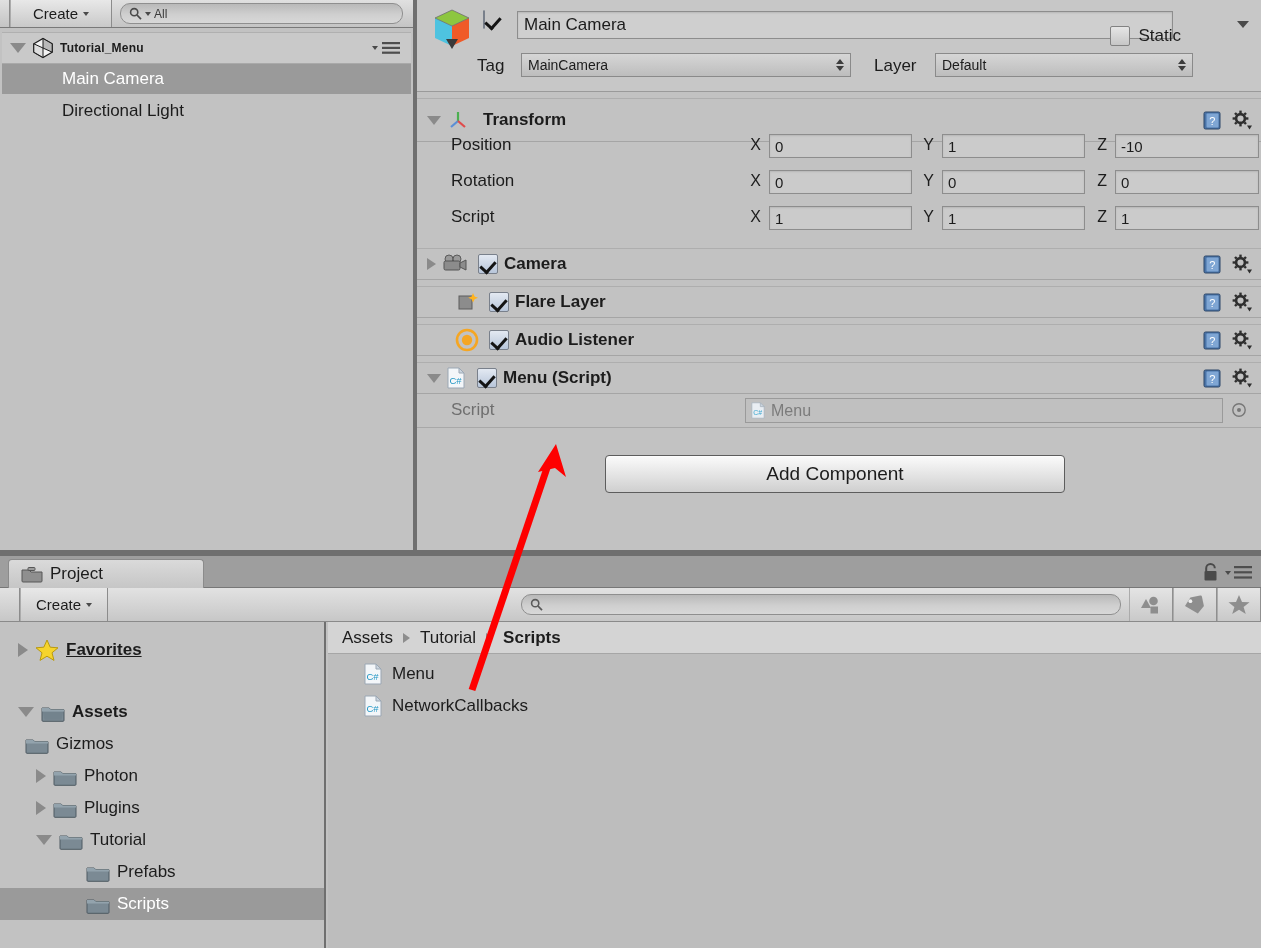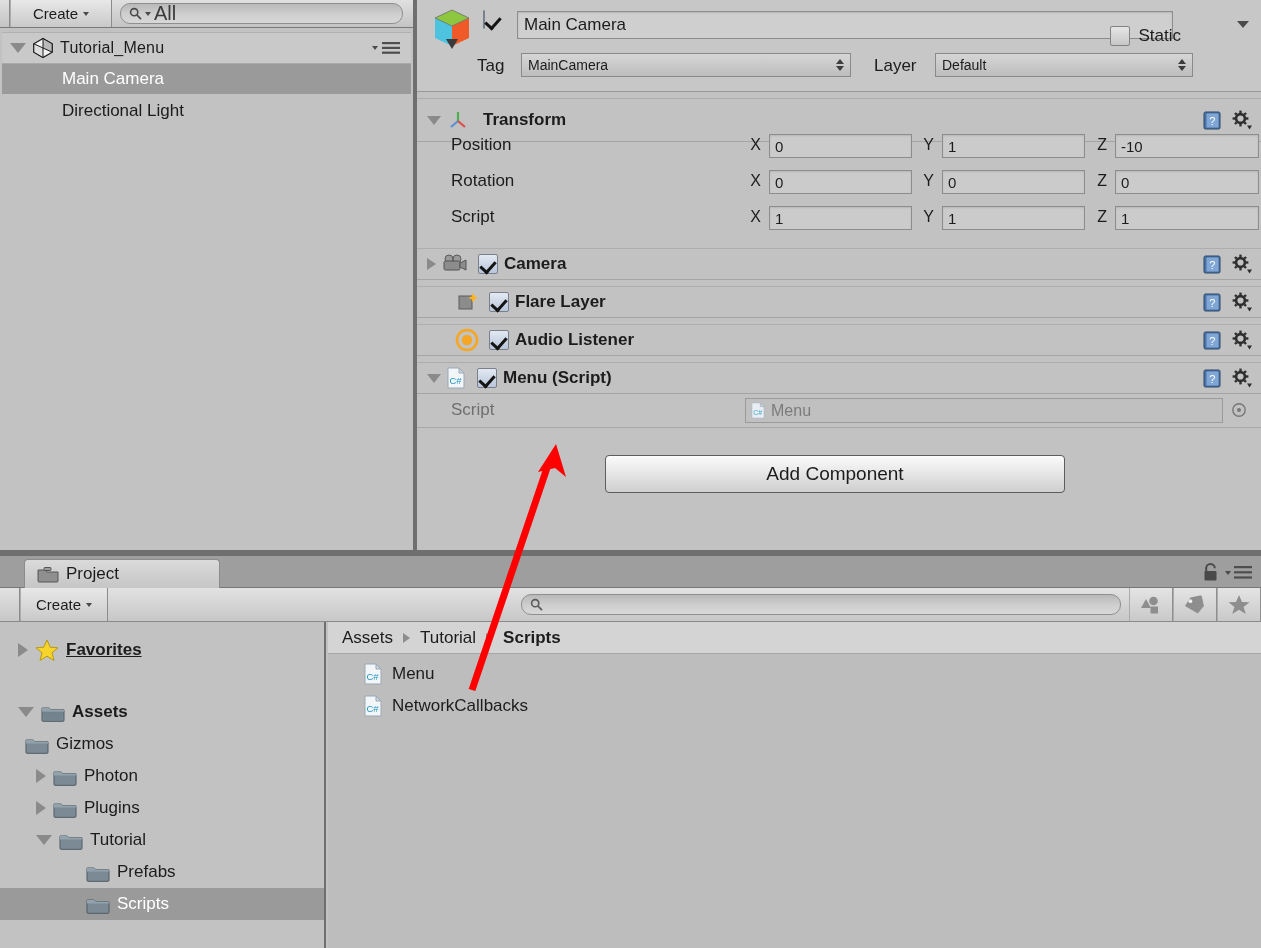--- a/index.html
+++ b/index.html
@@ -53,21 +53,21 @@
   
   #hierarchy{ left:0; top:0; width:415px; height:552px; background:#c2c2c2;
     border-right:2px solid #6f6f6f; border-bottom:2px solid #6f6f6f;}
   #hier-toolbar{ position:absolute; left:0; top:0; width:413px; height:28px;
     display:flex; align-items:stretch; }
   #hier-scene-row{
     position:absolute; left:2px; top:32px; width:409px; height:32px;
     background:#c9c9c9; border-top:1px solid #b0b0b0; border-bottom:1px solid #a9a9a9;
     display:flex; align-items:center; padding:0 8px; gap:6px;
   }
-  .scene-title{ font-weight:normal; font-size:16px; letter-spacing:.2px;}
+  .scene-title{ font-weight:bold; font-size:12px; letter-spacing:.2px;}
   .tri{ width:0;height:0; }
   .tri.down{ border-left:8px solid transparent;border-right:8px solid transparent;border-top:10px solid #8a8a8a;}
   .tri.right{ border-top:7px solid transparent;border-bottom:7px solid transparent;border-left:10px solid #8a8a8a;}
   .hier-row{
     position:absolute; left:2px; width:409px; height:30px;
     display:flex; align-items:center; padding-left:60px; font-size:17px;
     cursor:pointer;
   }
   .hier-row.sel{ background:#9a9a9a; color:#ffffff; }
 
@@ -133,21 +133,21 @@
   
   #project{ left:0; top:556px; width:1261px; height:392px; background:#c2c2c2; }
   #proj-tabbar{ position:absolute;left:0;top:0;width:1261px;height:32px;
     background:#9e9e9e; border-bottom:1px solid #777;}
   .tab{
     position:absolute; left:8px; top:3px; height:29px; min-width:196px;
     background:linear-gradient(#dadada,#c6c6c6);
     border:1px solid #8b8b8b; border-bottom:none;
     border-radius:4px 4px 0 0;
     display:flex;align-items:center;gap:7px;padding:0 12px;
-    font-size:17px; cursor:pointer;margin-left:16px;
+    font-size:17px; cursor:pointer;
   }
   #proj-toolbar{ position:absolute; left:0; top:32px; width:1261px; height:34px;
     background:linear-gradient(#e2e2e2,#c7c7c7); border-bottom:1px solid #8a8a8a;
     display:flex; align-items:stretch;}
   #proj-tree{ position:absolute; left:0; top:66px; width:326px; height:326px;
     background:#c2c2c2; border-right:2px solid #6f6f6f;}
   .tree-row{
     position:absolute; left:0; width:324px; height:32px;
     display:flex; align-items:center; gap:7px; font-size:17px; cursor:pointer;
   }
@@ -184,21 +184,21 @@
       </div>
       <div style="flex:1;display:flex;align-items:center;padding:0 10px 0 8px;">
         <div class="searchfield" style="flex:1">
           <span>
             <svg width="13" height="13" viewBox="0 0 13 13">
               <circle cx="5.2" cy="5.2" r="3.6" fill="none" stroke="#4a4a4a" stroke-width="1.6"></circle>
               <line x1="8" y1="8" x2="12" y2="12.2" stroke="#4a4a4a" stroke-width="1.8"></line>
             </svg>
           </span>
           <span class="caret-d sm"></span>
-          <span style="font-size:20px;color:#3a3a3a;">All</span>
+          <span style="font-size:12px;color:#3a3a3a;">All</span>
         </div>
       </div>
     </div>
 
     <div id="hier-scene-row">
       <span class="tri down"></span>
       <span>
         <svg width="22" height="22" viewBox="0 0 22 22">
           <polygon points="11,1.5 20.2,6.8 20.2,15.2 11,20.5 1.8,15.2 1.8,6.8" fill="#f2f2f2" stroke="#1c1c1c" stroke-width="1.3"></polygon>
           <polygon points="11,1.5 11,11 20.2,15.2 20.2,6.8" fill="#b9b9b9" stroke="#1c1c1c" stroke-width="1"></polygon>

